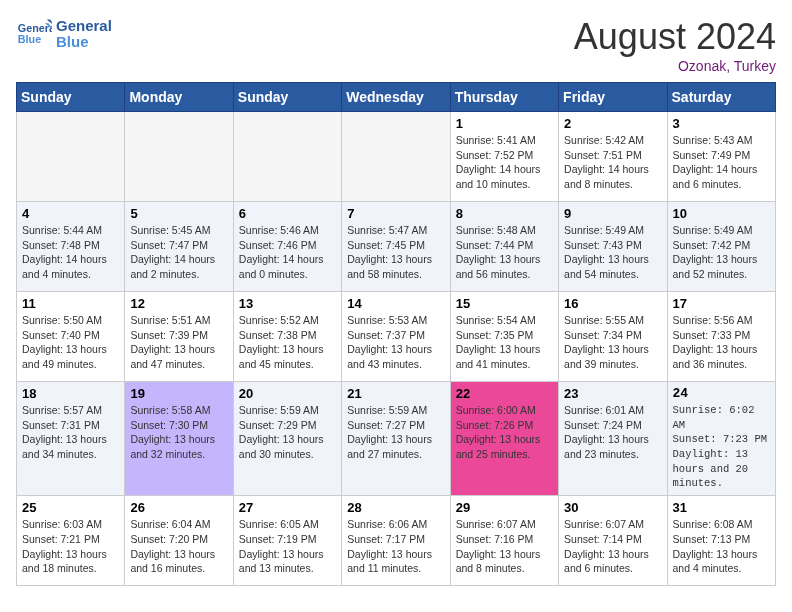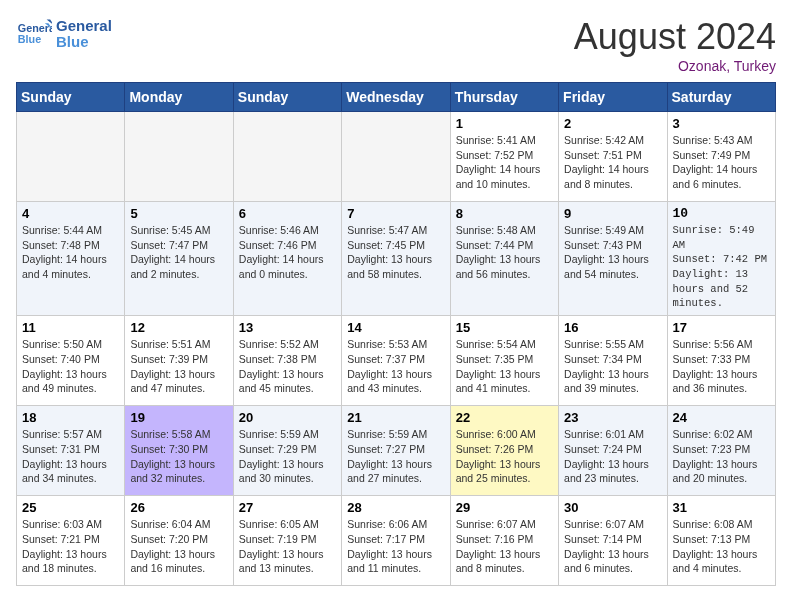--- a/index.html
+++ b/index.html
@@ -156,21 +156,21 @@
           <div class="day-info">Sunrise: 5:47 AM<br>Sunset: 7:45 PM<br>Daylight: 13 hours and 58 minutes.</div>
         </td>
         <td style="background: rgb(240, 244, 250);">
           <span class="day-num">8</span>
           <div class="day-info">Sunrise: 5:48 AM<br>Sunset: 7:44 PM<br>Daylight: 13 hours and 56 minutes.</div>
         </td>
         <td style="background: rgb(240, 244, 250);">
           <span class="day-num">9</span>
           <div class="day-info">Sunrise: 5:49 AM<br>Sunset: 7:43 PM<br>Daylight: 13 hours and 54 minutes.</div>
         </td>
-        <td style="background: rgb(240, 244, 250); font-family: Liberation Mono, monospace;">
+        <td style="background: rgb(240, 244, 250);">
           <span class="day-num">10</span>
           <div class="day-info">Sunrise: 5:49 AM<br>Sunset: 7:42 PM<br>Daylight: 13 hours and 52 minutes.</div>
         </td>
       </tr>
       <tr class="week-row">
         <td>
           <span class="day-num">11</span>
           <div class="day-info">Sunrise: 5:50 AM<br>Sunset: 7:40 PM<br>Daylight: 13 hours and 49 minutes.</div>
         </td>
         <td>
@@ -208,29 +208,29 @@
           <div class="day-info">Sunrise: 5:58 AM<br>Sunset: 7:30 PM<br>Daylight: 13 hours and 32 minutes.</div>
         </td>
         <td style="background: rgb(240, 244, 250);">
           <span class="day-num">20</span>
           <div class="day-info">Sunrise: 5:59 AM<br>Sunset: 7:29 PM<br>Daylight: 13 hours and 30 minutes.</div>
         </td>
         <td style="background: rgb(240, 244, 250);">
           <span class="day-num">21</span>
           <div class="day-info">Sunrise: 5:59 AM<br>Sunset: 7:27 PM<br>Daylight: 13 hours and 27 minutes.</div>
         </td>
-        <td style="background: #fef9c3; margin-left: 11px;">
+        <td style="background: #ec4899; margin-left: 11px;">
           <span class="day-num">22</span>
           <div class="day-info">Sunrise: 6:00 AM<br>Sunset: 7:26 PM<br>Daylight: 13 hours and 25 minutes.</div>
         </td>
         <td style="background: rgb(240, 244, 250); margin-left: 32px;">
           <span class="day-num">23</span>
           <div class="day-info">Sunrise: 6:01 AM<br>Sunset: 7:24 PM<br>Daylight: 13 hours and 23 minutes.</div>
         </td>
-        <td style="background: rgb(240, 244, 250);">
+        <td style="background: rgb(240, 244, 250); font-family: Liberation Mono, monospace;">
           <span class="day-num">24</span>
           <div class="day-info">Sunrise: 6:02 AM<br>Sunset: 7:23 PM<br>Daylight: 13 hours and 20 minutes.</div>
         </td>
       </tr>
       <tr class="week-row">
         <td>
           <span class="day-num">25</span>
           <div class="day-info">Sunrise: 6:03 AM<br>Sunset: 7:21 PM<br>Daylight: 13 hours and 18 minutes.</div>
         </td>
         <td>

